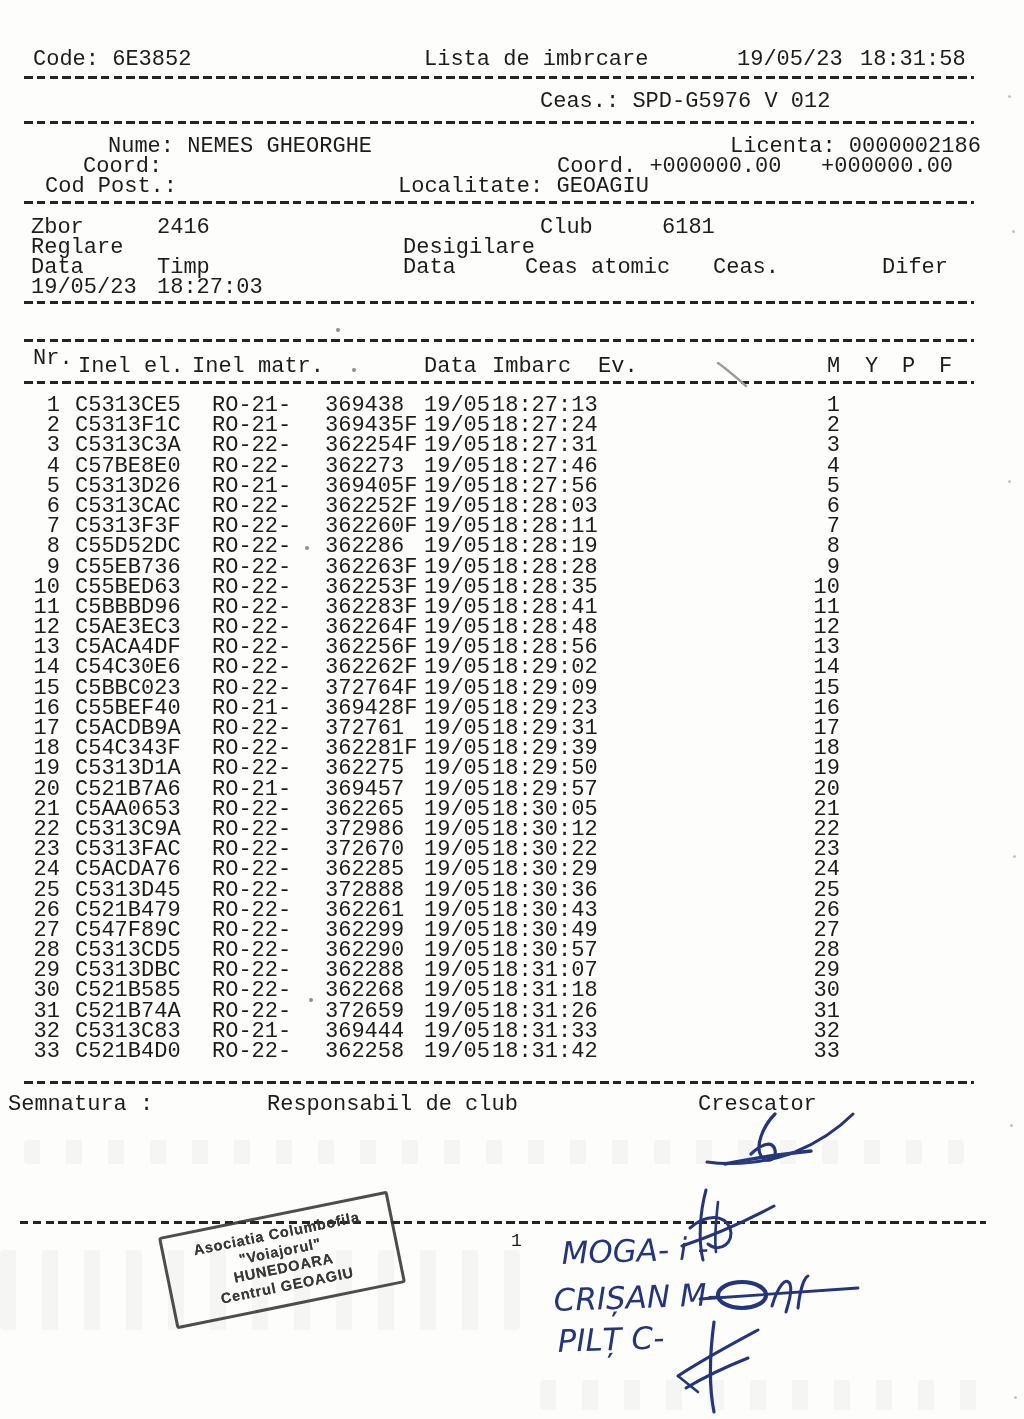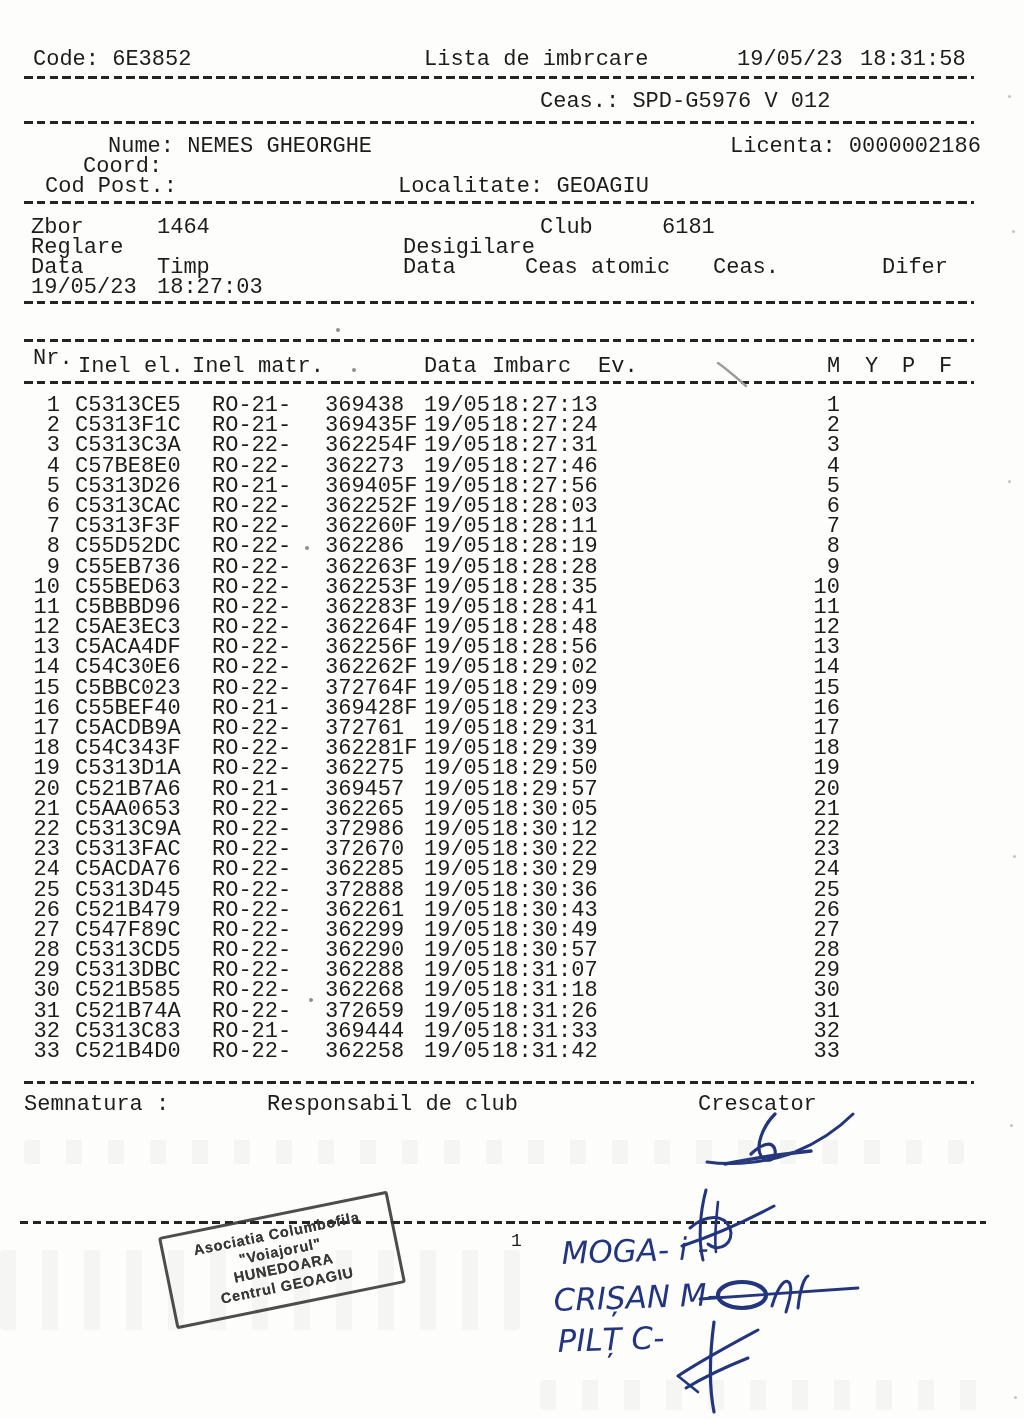--- a/index.html
+++ b/index.html
@@ -60,26 +60,27 @@
   <span class="t" style="left:737px;top:50px">19/05/23</span>
   <span class="t" style="left:860px;top:50px">18:31:58</span>
   <div class="sep" style="top:76px"></div>
 
   <span class="t" style="left:540px;top:92px">Ceas.: SPD-G5976 V 012</span>
   <div class="sep" style="top:121px"></div>
 
   <span class="t" style="left:108px;top:137px">Nume: NEMES GHEORGHE</span>
   <span class="t" style="left:730px;top:137px">Licenta: 0000002186</span>
   <span class="t" style="left:83px;top:157px">Coord:</span>
+  <span class="t" style="left:557px;top:157px">Coord. +000000.00   +000000.00</span>
   <span class="t" style="left:45px;top:177px">Cod Post.:</span>
   <span class="t" style="left:398px;top:177px">Localitate: GEOAGIU</span>
   <div class="sep" style="top:201px"></div>
 
   <span class="t" style="left:31px;top:218px">Zbor</span>
-  <span class="t" style="left:157px;top:218px">1464</span>
+  <span class="t" style="left:157px;top:218px">2416</span>
   <span class="t" style="left:540px;top:218px">Club</span>
   <span class="t" style="left:662px;top:218px">6181</span>
   <span class="t" style="left:31px;top:238px">Reglare</span>
   <span class="t" style="left:403px;top:238px">Desigilare</span>
   <span class="t" style="left:31px;top:258px">Data</span>
   <span class="t" style="left:157px;top:258px">Timp</span>
   <span class="t" style="left:403px;top:258px">Data</span>
   <span class="t" style="left:525px;top:258px">Ceas atomic</span>
   <span class="t" style="left:713px;top:258px">Ceas.</span>
   <span class="t" style="left:882px;top:258px">Difer</span>
@@ -396,21 +397,21 @@
         <span class="c c-series">RO-22-</span>
         <span class="c c-matr">362258</span>
         <span class="c c-date">19/05</span>
         <span class="c c-time">18:31:42</span>
         <span class="c c-count">33</span>
       </div>
     </div>
 
   <div class="sep" style="top:1081px"></div>
 
-  <span class="t" style="left:24px;top:1095px">Semnatura :</span>
+  <span class="t" style="left:8px;top:1095px">Semnatura :</span>
   <span class="t" style="left:267px;top:1095px">Responsabil de club</span>
   <span class="t" style="left:698px;top:1095px">Crescator</span>
 
   <svg style="left:695px;top:1104px" width="165" height="66" viewBox="0 0 165 66">
     <path class="ink" stroke-width="3.2" d="M80,10 C68,22 60,42 66,52 C71,60 82,56 80,46 C78,36 66,40 56,50"></path>
     <path class="ink" stroke-width="3" d="M12,58 C40,62 74,58 100,48 C124,38 144,24 158,10"></path>
     <path class="ink" stroke-width="3.4" d="M30,60 C58,54 88,50 116,47"></path>
   </svg>
 
   <svg style="left:714px;top:360px" width="36" height="30" viewBox="0 0 36 30">

